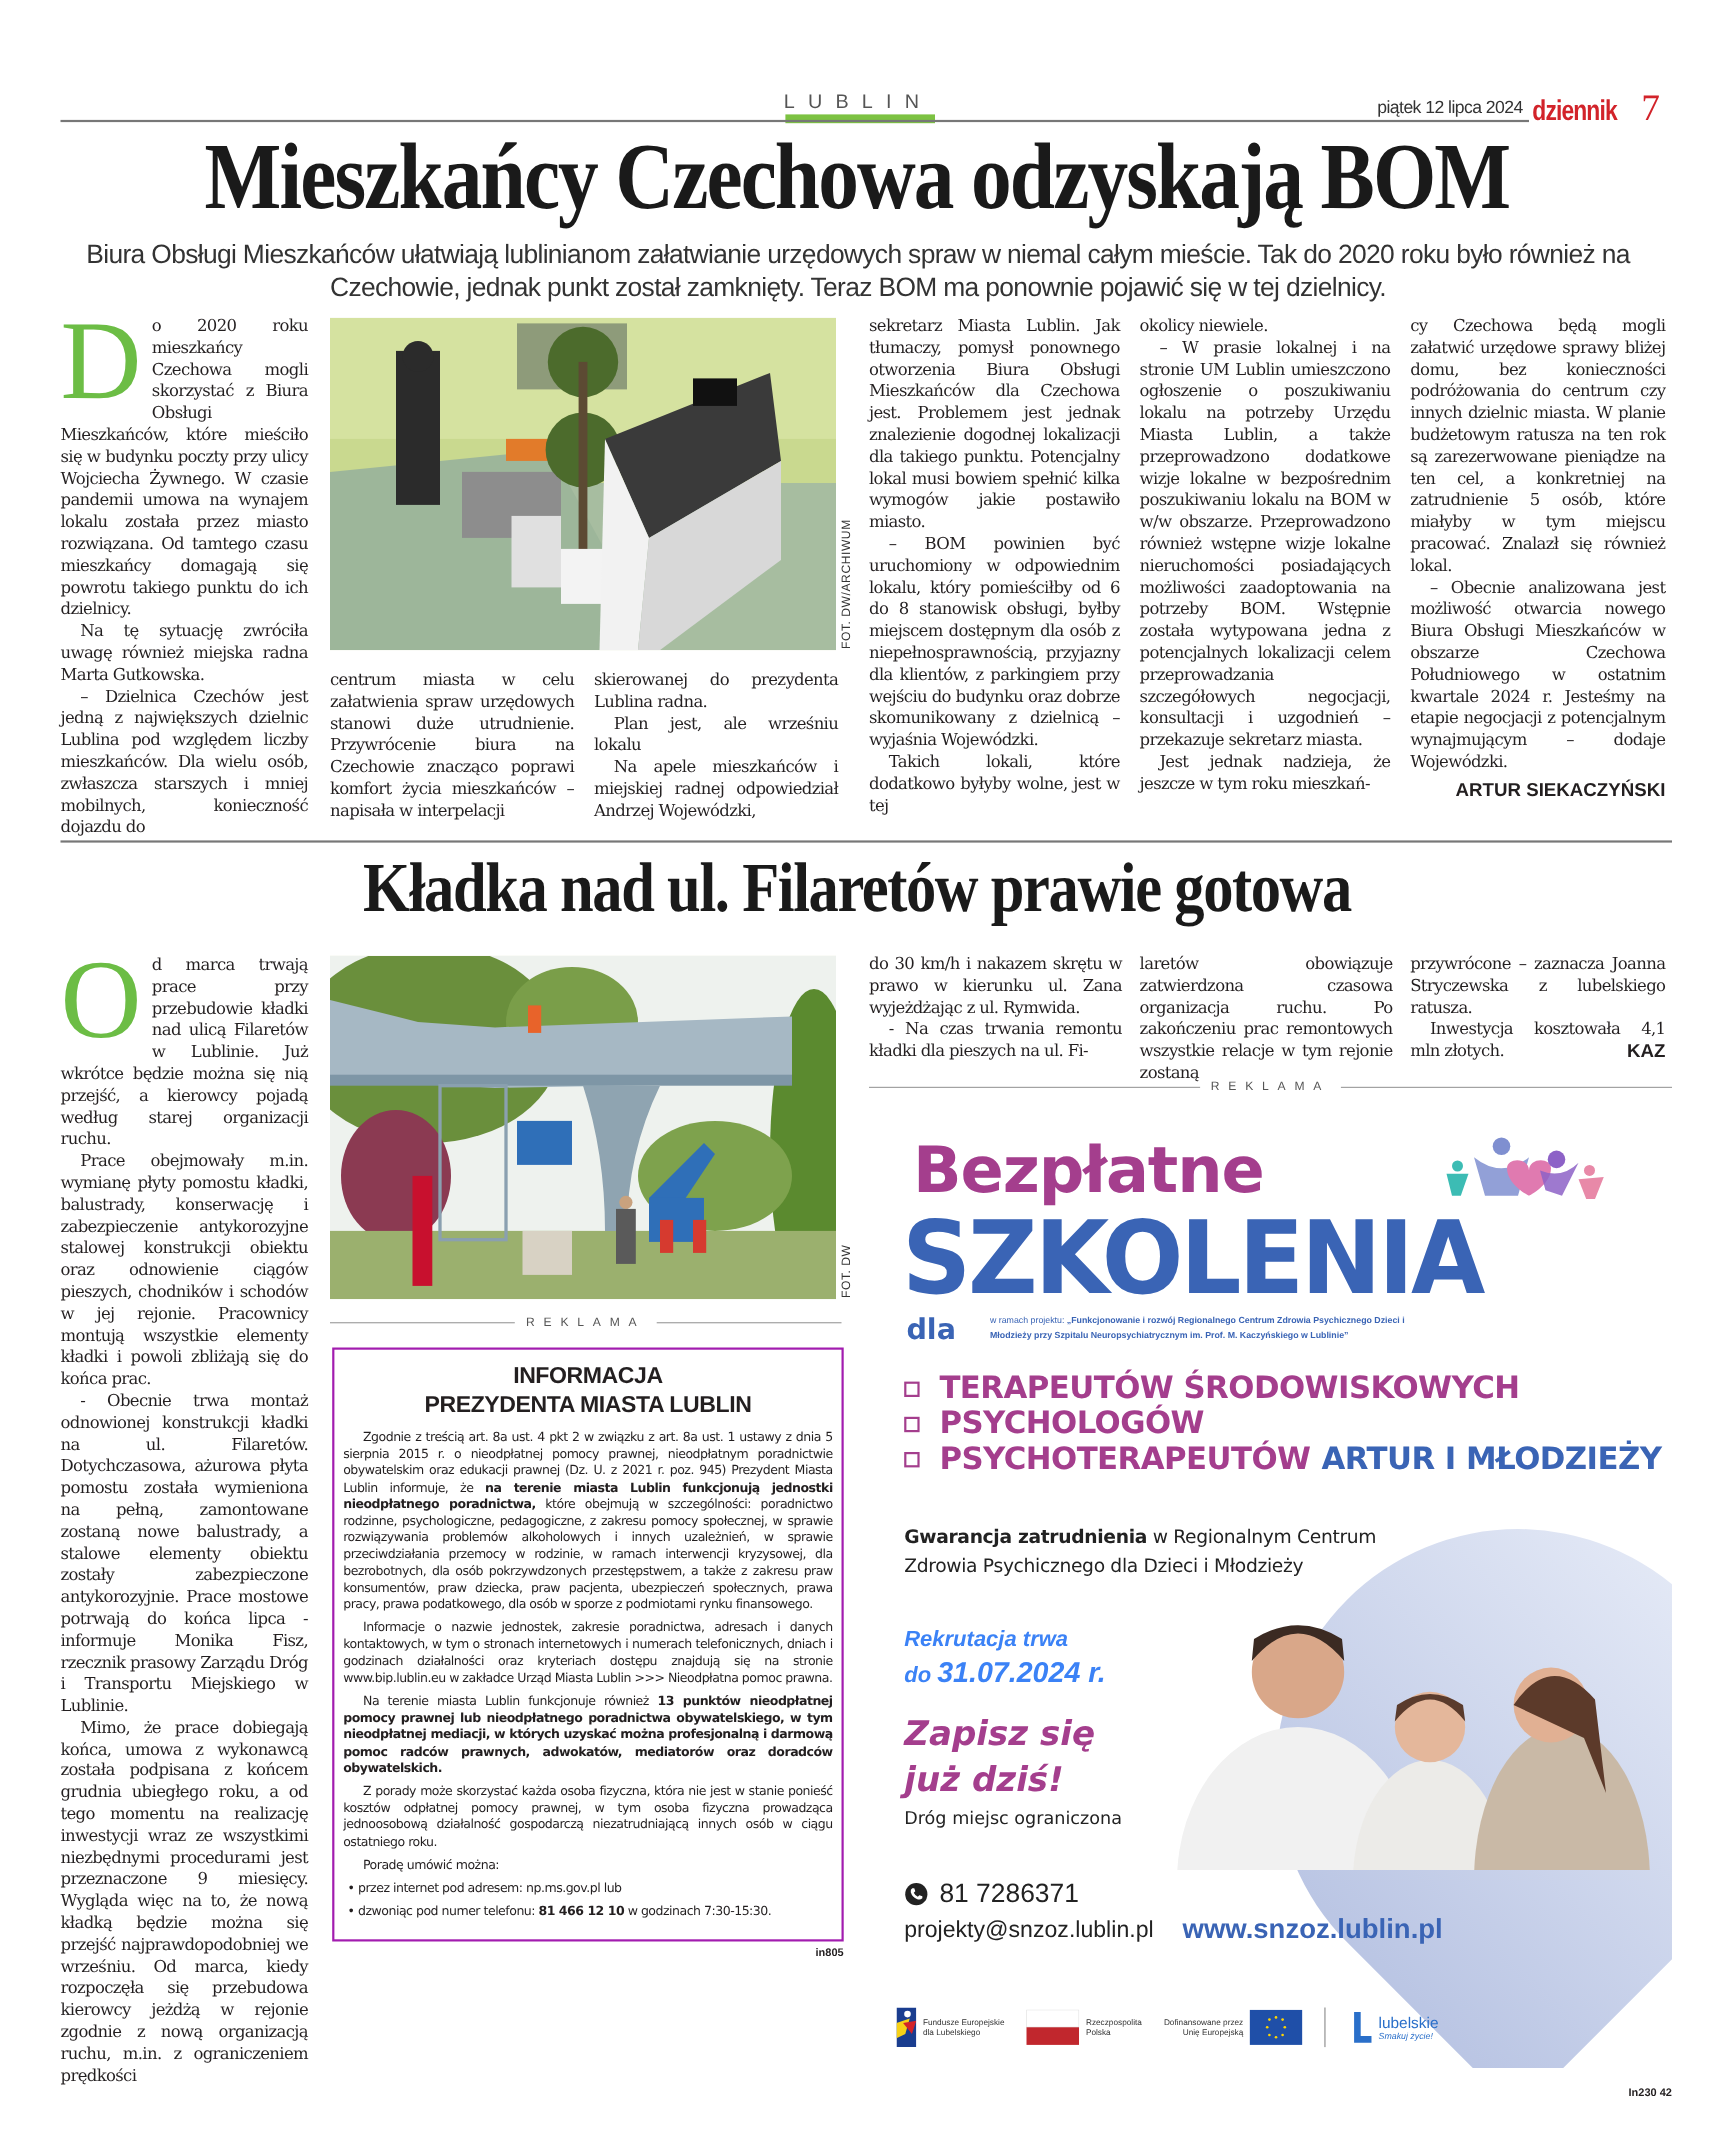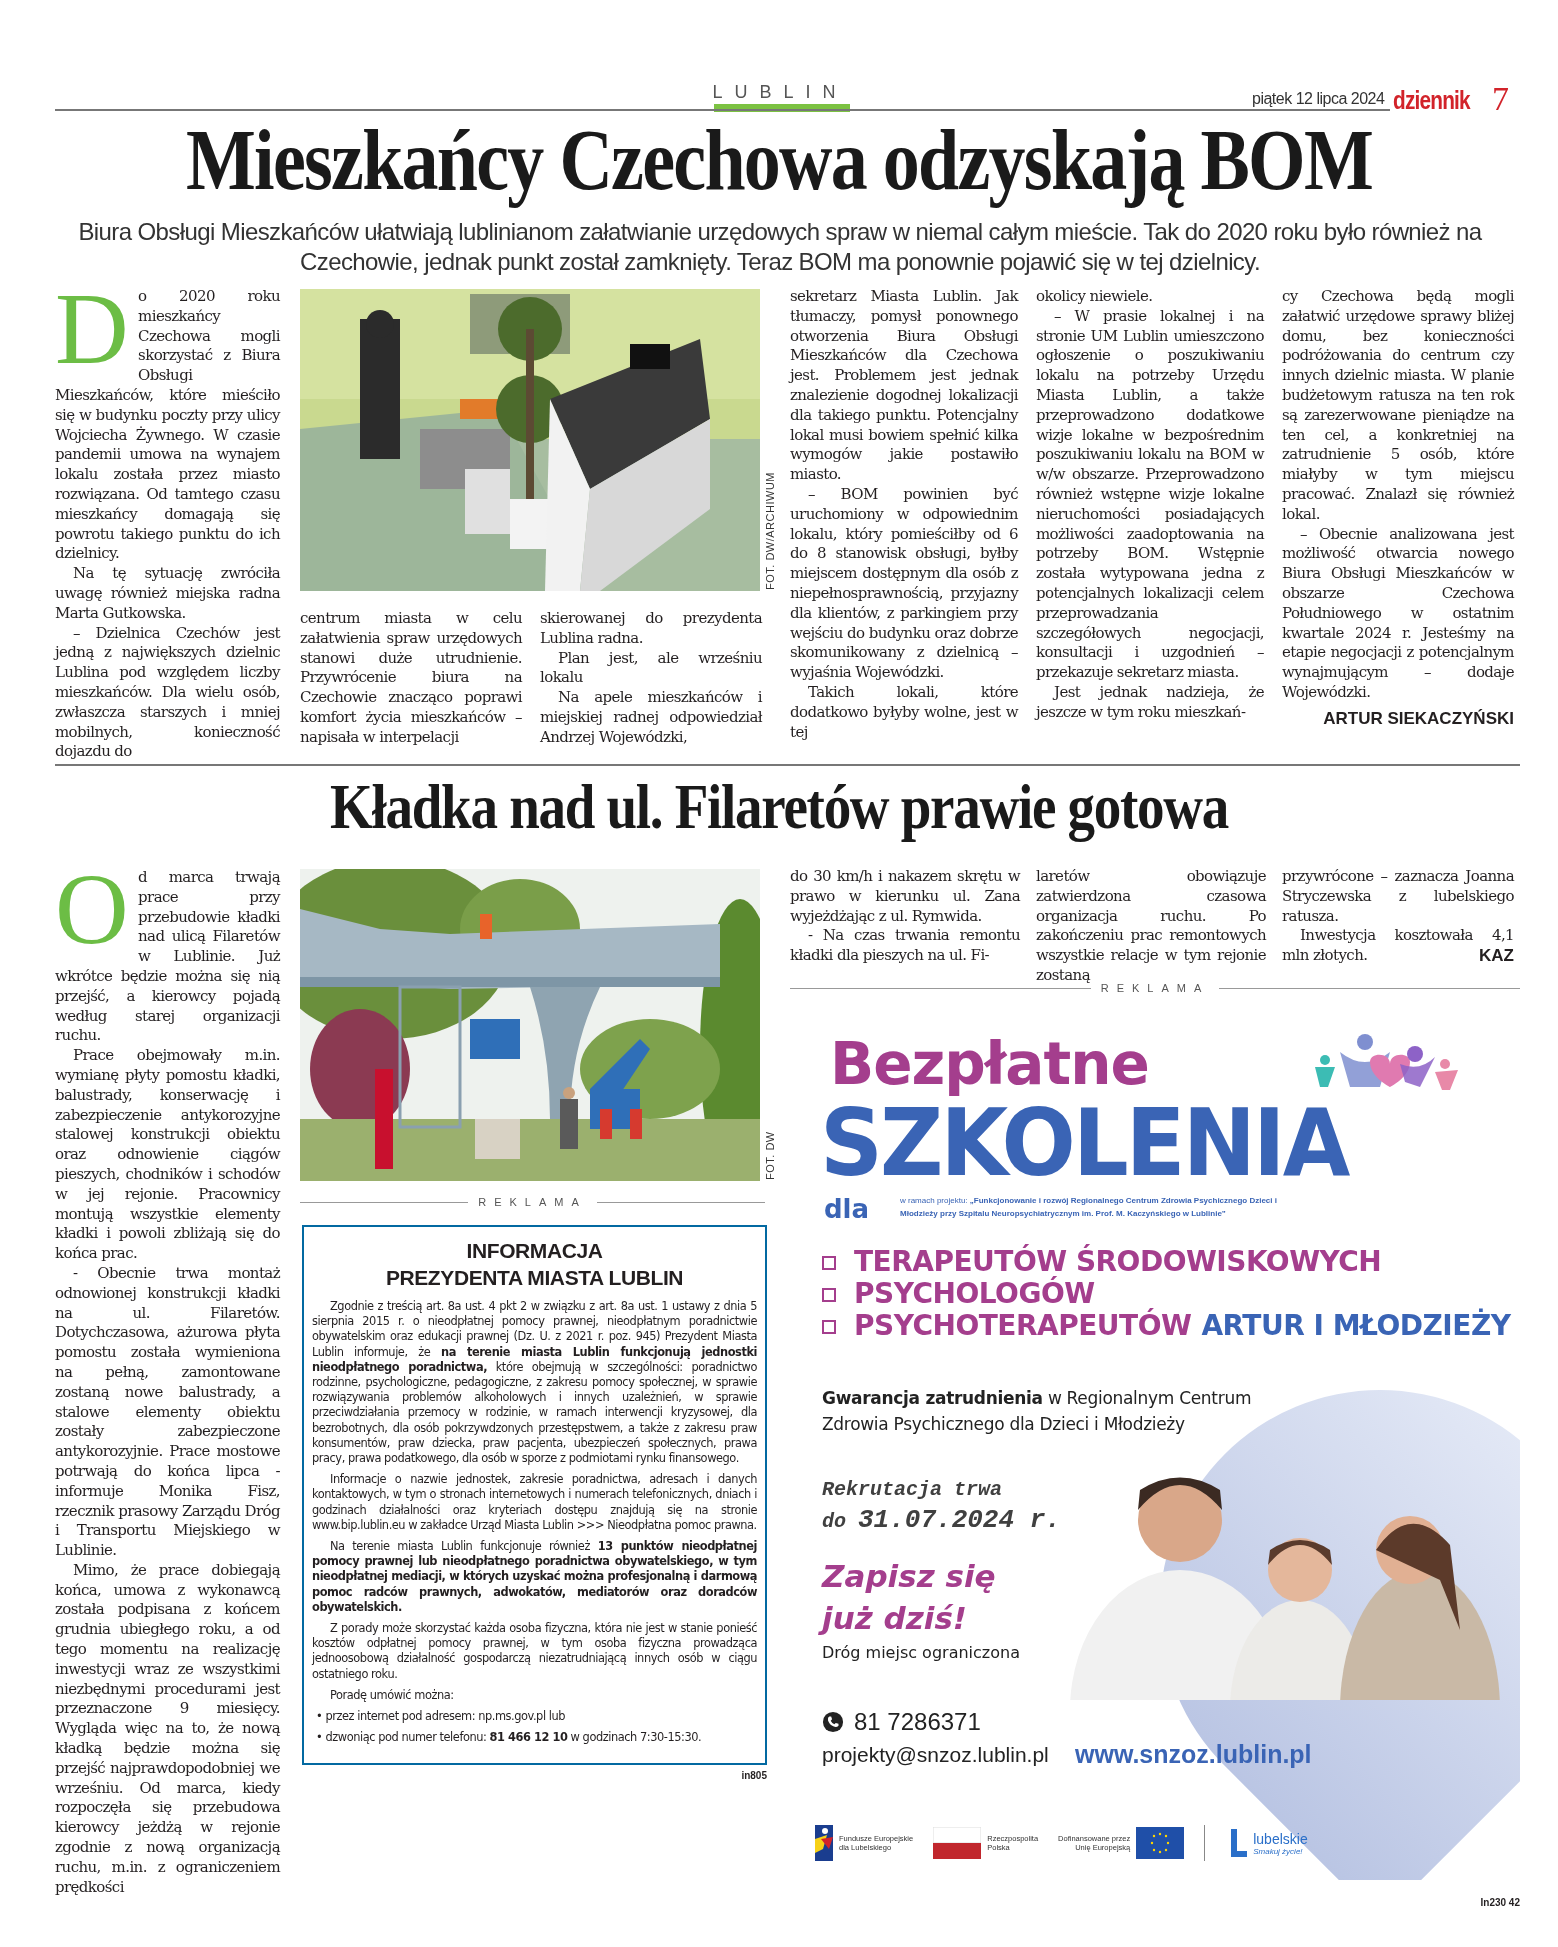--- a/index.html
+++ b/index.html
@@ -30,42 +30,42 @@
 
   .byline { font-family: "Liberation Sans", sans-serif; font-weight: bold; font-size: 17px; text-align: right; letter-spacing: 0; }
 
   .section-rule { left: 55px; top: 764px; width: 1465px; height: 2px; background: #777; }
   .headline2 { left: 0; top: 770px; width: 1558px; text-align: center; font-family: "Liberation Serif", serif; font-weight: bold; font-size: 64px; letter-spacing: -1.5px; color: #1a1a1a; transform: scaleX(0.86); }
 
   .reklama { font-family: "Liberation Sans", sans-serif; font-size: 11px; letter-spacing: 8px; color: #555; text-align: center; display: flex; align-items: center; gap: 10px; }
   .reklama::before, .reklama::after { content: ""; flex: 1; height: 1px; background: #999; }
 
   
-  .infobox { left: 302px; top: 1225px; width: 465px; height: 540px; border: 2px solid #0369a1; padding: 10px 8px; font-family: "DejaVu Sans", sans-serif; font-size: 11.4px; line-height: 15.2px; color: #231f20; letter-spacing: -0.45px; }
+  .infobox { left: 302px; top: 1225px; width: 465px; height: 540px; border: 2px solid #a21caf; padding: 10px 8px; font-family: "DejaVu Sans", sans-serif; font-size: 11.4px; line-height: 15.2px; color: #231f20; letter-spacing: -0.45px; }
   .infobox h3 { text-align: center; font-family: "Liberation Sans", sans-serif; font-weight: bold; font-size: 21px; line-height: 27px; letter-spacing: -0.4px; }
   .infobox p { text-indent: 18px; text-align: justify; margin-top: 6px; }
   .infobox p.first { margin-top: 8px; }
   .infobox ul { list-style: none; margin-top: 4px; }
   .infobox li { margin-top: 6px; padding-left: 4px; }
   .infobox li::before { content: "• "; }
   .code { font-family: "Liberation Sans", sans-serif; font-weight: bold; font-size: 10px; text-align: right; }
 
   
   .ad { left: 790px; top: 1010px; width: 730px; height: 870px; overflow: hidden; background: #ffffff; }
   .ad-heart { left: 370px; top: 380px; width: 440px; height: 440px; background: linear-gradient(180deg,#dbe2f3,#a9b7dd); border-radius: 50% 50% 10% 50%; transform: rotate(45deg); opacity: 0.8; }
   .ad-title1 { left: 40px; top: 20px; font-family: "DejaVu Sans", sans-serif; font-weight: bold; font-size: 58px; color: #a43e8d; letter-spacing: -1px; }
   .ad-title2 { left: 30px; top: 80px; font-family: "DejaVu Sans", sans-serif; font-weight: bold; font-size: 92px; color: #3a64b5; letter-spacing: -3px; transform: scaleX(0.95); transform-origin: left; }
   .ad-dla { left: 34px; top: 184px; font-family: "DejaVu Sans", sans-serif; font-weight: bold; font-size: 26px; color: #3a64b5; }
   .ad-project { left: 110px; top: 184px; width: 400px; font-family: "Liberation Sans", sans-serif; font-size: 8px; line-height: 13px; color: #3a64b5; }
   .ad-project b { font-weight: bold; }
   .ad-list { left: 32px; top: 236px; font-family: "DejaVu Sans", sans-serif; font-weight: bold; font-size: 28px; line-height: 32px; color: #a43e8d; letter-spacing: -0.5px; }
   .ad-list .bullet { display: inline-block; width: 14px; height: 14px; border: 2px solid #a43e8d; margin-right: 18px; vertical-align: middle; }
   .ad-list .blue { color: #3a64b5; margin-left: 10px; }
   .ad-guarantee { left: 32px; top: 375px; font-family: "DejaVu Sans", sans-serif; font-size: 17px; line-height: 26px; color: #222; letter-spacing: -0.3px; }
-  .ad-recruit { left: 32px; top: 465px; font-family: Liberation Mono, monospace; font-style: italic; font-weight: bold; font-size: 20px; line-height: 30px; color: #404040; }
+  .ad-recruit { left: 32px; top: 465px; font-family: Liberation Sans, sans-serif; font-style: italic; font-weight: bold; font-size: 20px; line-height: 30px; color: #3b82f6; }
   .ad-recruit .big { font-size: 26px; }
   .ad-signup { left: 32px; top: 545px; font-family: "DejaVu Sans", sans-serif; font-style: italic; font-weight: bold; font-size: 31px; line-height: 42px; color: #a43e8d; }
   .ad-limited { left: 32px; top: 633px; font-family: "DejaVu Sans", sans-serif; font-size: 16px; color: #222; }
   .ad-photo { left: 240px; top: 440px; width: 480px; height: 250px; }
   .ad-phone { left: 32px; top: 698px; font-family: "Liberation Sans", sans-serif; font-size: 24px; color: #222; display: flex; align-items: center; gap: 10px; }
   .ad-email { left: 32px; top: 733px; font-family: "Liberation Sans", sans-serif; font-size: 21px; color: #222; }
   .ad-www { left: 285px; top: 730px; font-family: "Liberation Sans", sans-serif; font-weight: bold; font-size: 25px; color: #3a64b5; }
   .ad-logos { left: 25px; top: 808px; width: 690px; height: 50px; display: flex; align-items: center; gap: 20px; font-family: "Liberation Sans", sans-serif; font-size: 7.5px; color: #333; }
   .logo-item { display: flex; align-items: center; gap: 6px; }
 </style>

